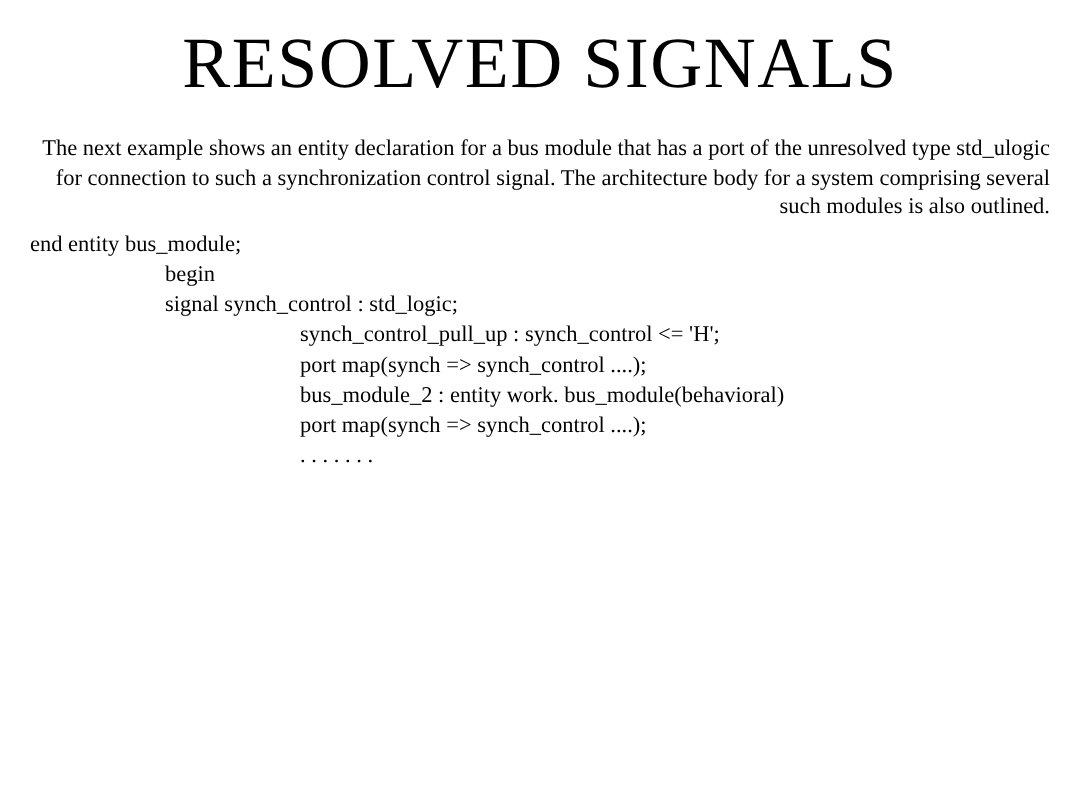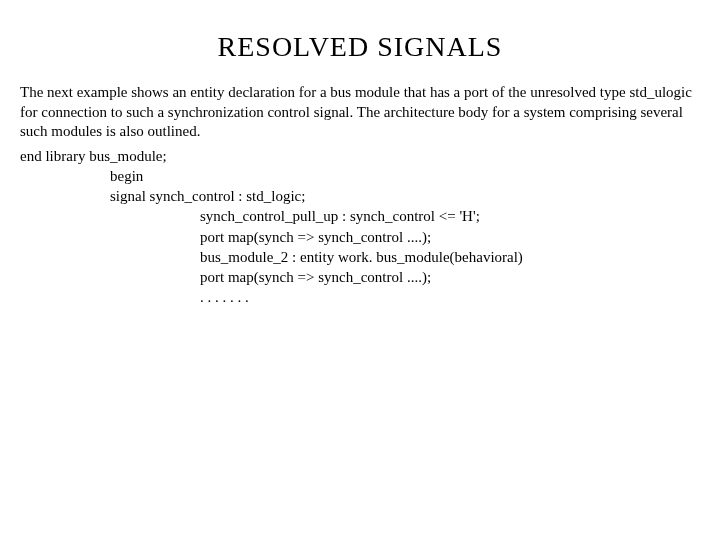--- a/index.html
+++ b/index.html
@@ -7,29 +7,30 @@
       padding: 15px 20px;
       font-family: "Times New Roman", Times, serif;
       background: #ffffff;
       color: #000000;
       width: 720px;
       height: 540px;
       box-sizing: border-box;
     }
     .title {
       text-align: center;
-      font-size: 28px;
+      font-size: 48px;
       font-weight: normal;
-      margin: 16px 0 20px 0;
+      margin: 0 0 20px 0;
       letter-spacing: 1px;
     }
     .intro {
       font-size: 15px;
       line-height: 1.3;
       margin: 4px 0 4px 0;
+      text-align: right;
     }
     .code-block {
       font-size: 15px;
       line-height: 1.35;
     }
     .code-line {
       white-space: pre;
     }
     .indent-1 {
       padding-left: 90px;
@@ -39,21 +40,21 @@
     }
   </style>
 </head>
 <body>
 
 <h1 class="title">RESOLVED SIGNALS</h1>
 
 <p class="intro">The next example shows an entity declaration for a bus module that has a port of the unresolved type std_ulogic for connection to such a synchronization control signal. The architecture body for a system comprising several such modules is also outlined.</p>
 
 <div class="code-block">
-  <div class="code-line">end library bus_module;</div>
+  <div class="code-line">end entity bus_module;</div>
   <div class="code-line indent-1">begin</div>
   <div class="code-line indent-1">signal synch_control : std_logic;</div>
   <div class="code-line indent-2">synch_control_pull_up : synch_control &lt;= 'H';</div>
   <div class="code-line indent-2">port map(synch =&gt; synch_control ....);</div>
   <div class="code-line indent-2">bus_module_2 : entity work. bus_module(behavioral)</div>
   <div class="code-line indent-2">port map(synch =&gt; synch_control ....);</div>
   <div class="code-line indent-2">. . . . . . .</div>
 </div>
 
 </body></html>

